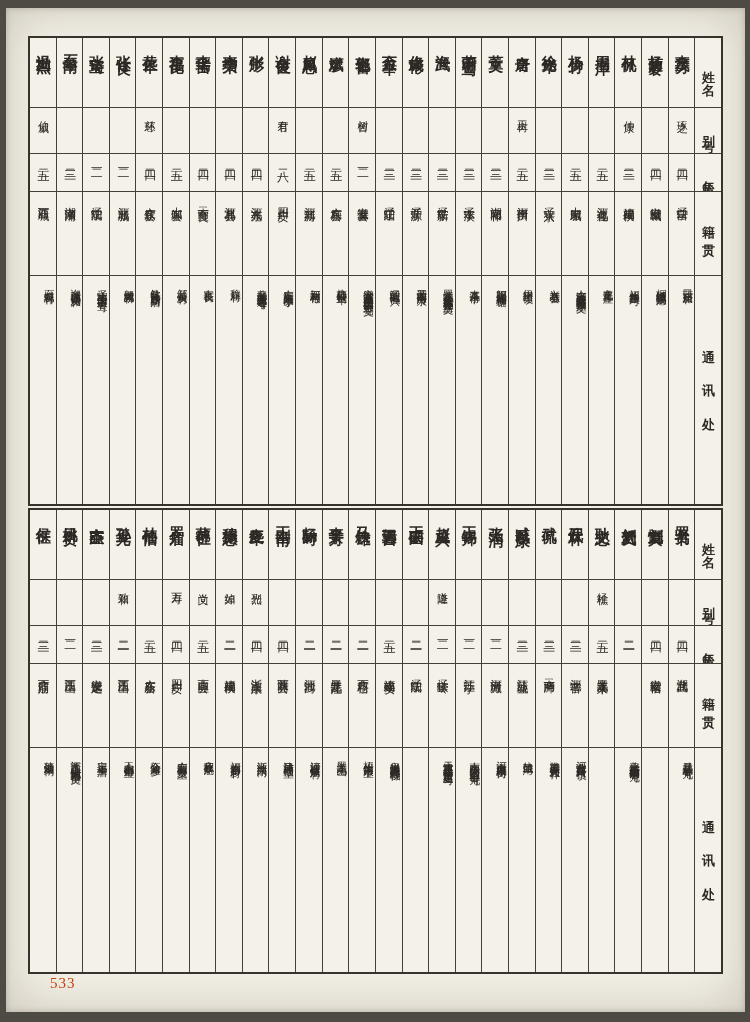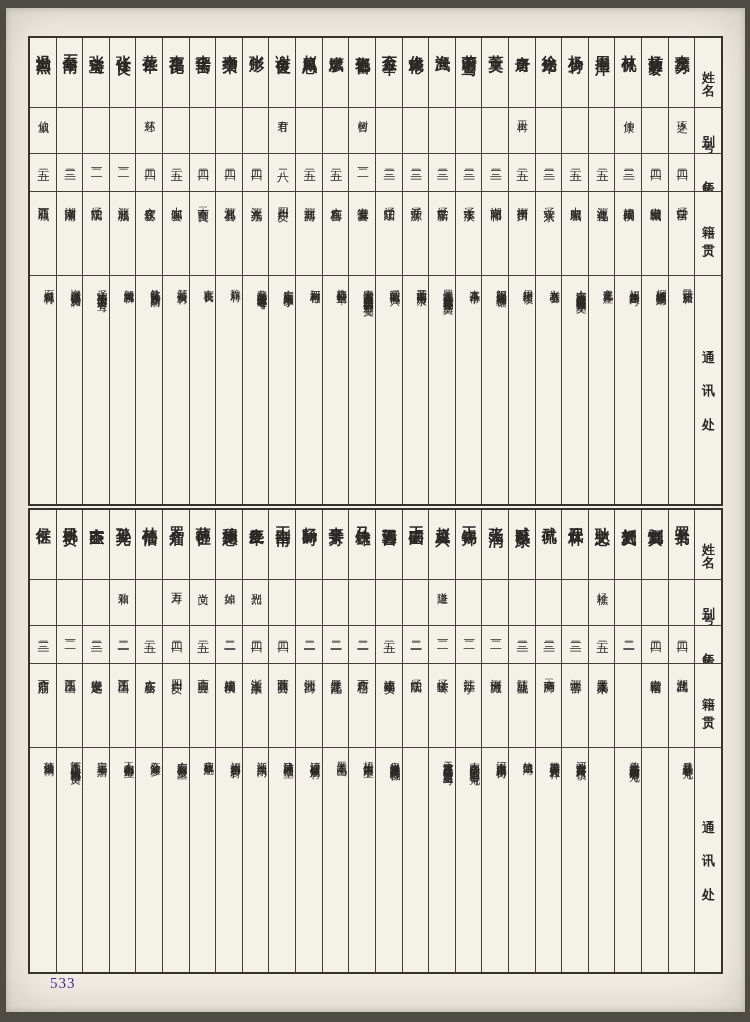--- a/index.html
+++ b/index.html
@@ -38,21 +38,21 @@
     display:flex;align-items:center;justify-content:center;
     font-weight:bold;font-size:13px;line-height:normal;padding:0;
   }
   .headcol .h-name{letter-spacing:12px;}
   .headcol .h-alias{letter-spacing:6px;}
   .headcol .h-age{letter-spacing:3px;font-size:12px;}
   .headcol .h-native{letter-spacing:18px;}
   .headcol .h-address{letter-spacing:34px;}
   .page-number{
     position:absolute;left:44px;bottom:20px;
-    font-size:15px;color:#4c1d95;letter-spacing:1px;
+    font-size:15px;color:#c2410c;letter-spacing:1px;
   }
 </style>
 </head>
 <body>
 
 <div class="page">
   <div class="sheet" id="table-0">
       <div class="col">
         <div class="cell c-name">温世烈</div>
         <div class="cell c-alias">伯威</div>

